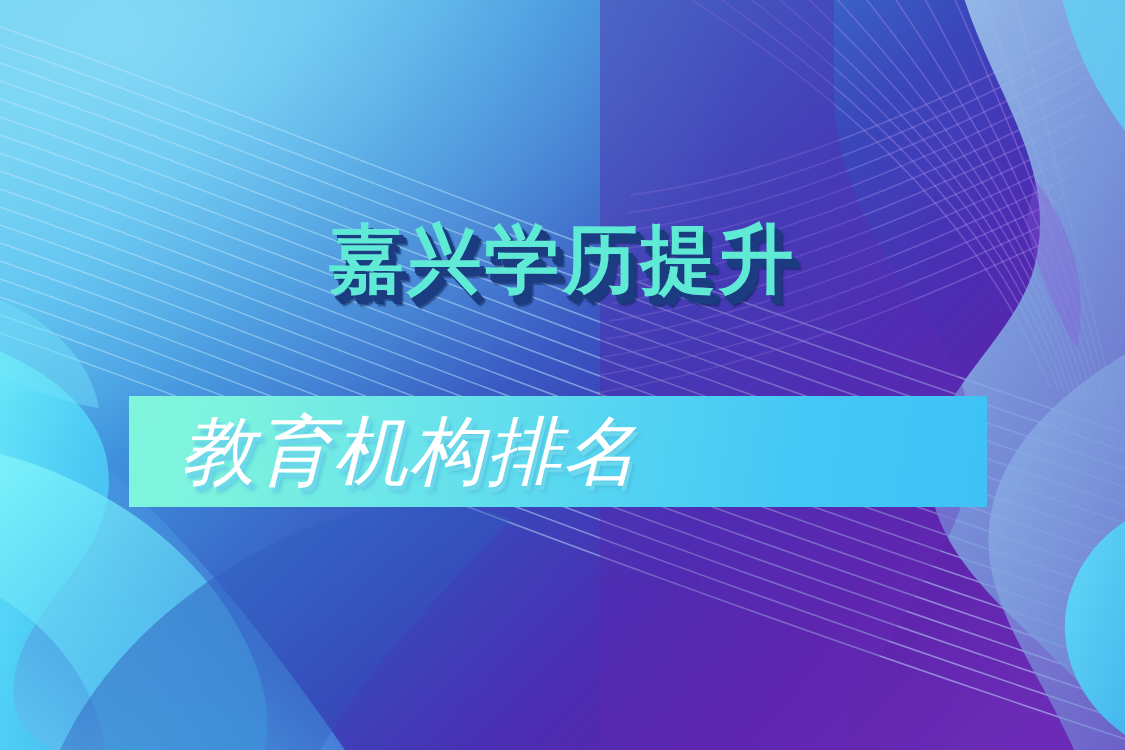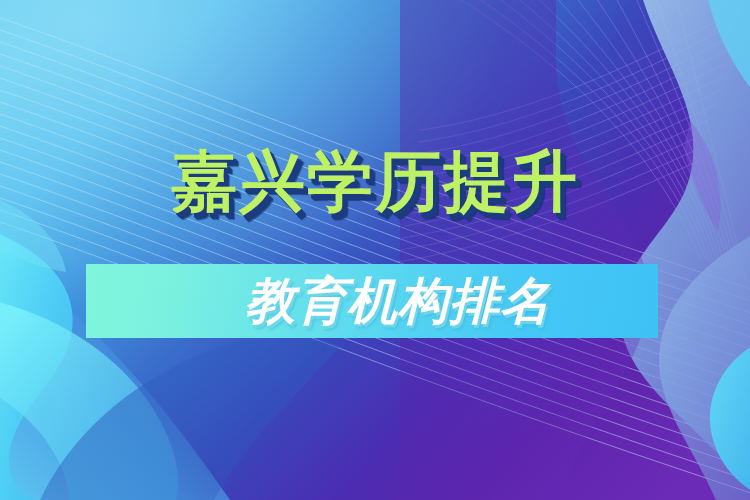--- a/index.html
+++ b/index.html
@@ -33,25 +33,25 @@
     inset: 0;
     z-index: 40;
   }
 
   .headline {
     position: absolute;
     left: 0;
     right: 0;
     top: 148px;
     text-align: center;
-    font-size: 66px;
+    font-size: 50px;
     line-height: 1;
     font-weight: bold;
     letter-spacing: 2px;
-    color: #bef264;
+    color: #5eead4;
     white-space: nowrap;
     text-shadow:
       4px 5px 0 #1b3c80,
       5px 6px 0 #1b3c80,
       3px 4px 0 #1b3c80,
       6px 7px 1px rgba(12,32,80,0.55);
     -webkit-font-smoothing: antialiased;
   }
 
   .ribbon {
@@ -69,26 +69,25 @@
         #3ec2f6 100%);
     z-index: 41;
   }
 
   .ribbon-text {
     position: absolute;
     left: 0;
     right: 0;
     top: 50%;
     transform: translateY(-50%);
-    text-align: center;
-    padding-left: 52px;
+    padding-left: 34px;
     box-sizing: border-box;
     font-size: 50px;
     line-height: 1;
-    font-weight: bold;
+    font-weight: normal;
     font-style: italic;
     letter-spacing: 1px;
     color: #ffffff;
     white-space: nowrap;
     text-shadow:
       2px 3px 0 rgba(110,215,235,0.95),
       3px 4px 3px rgba(60,170,210,0.55);
   }
 </style>
 </head>

